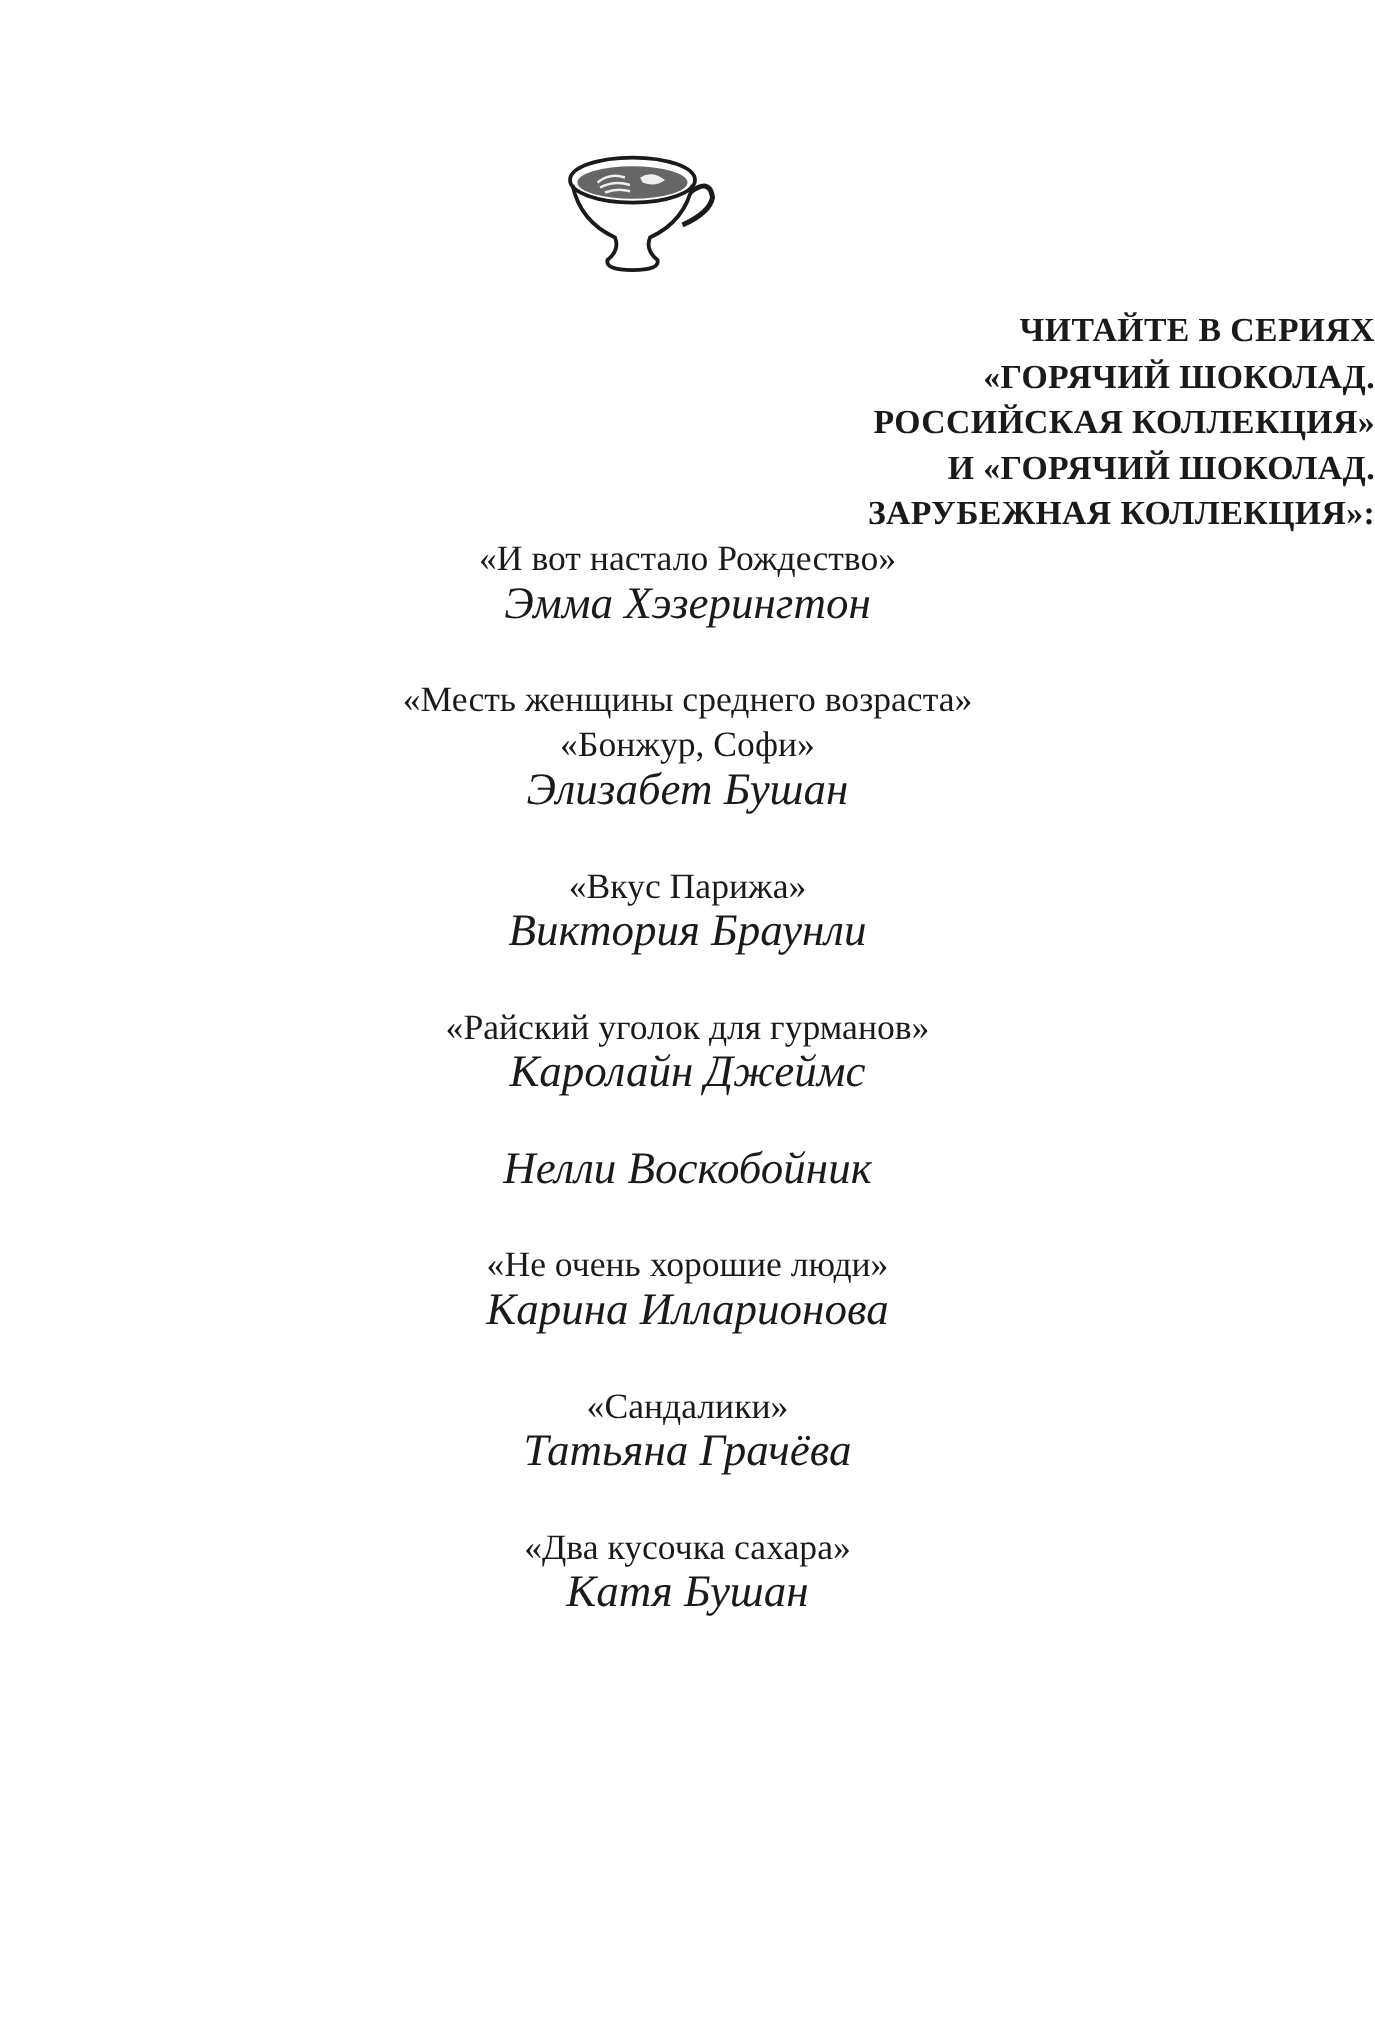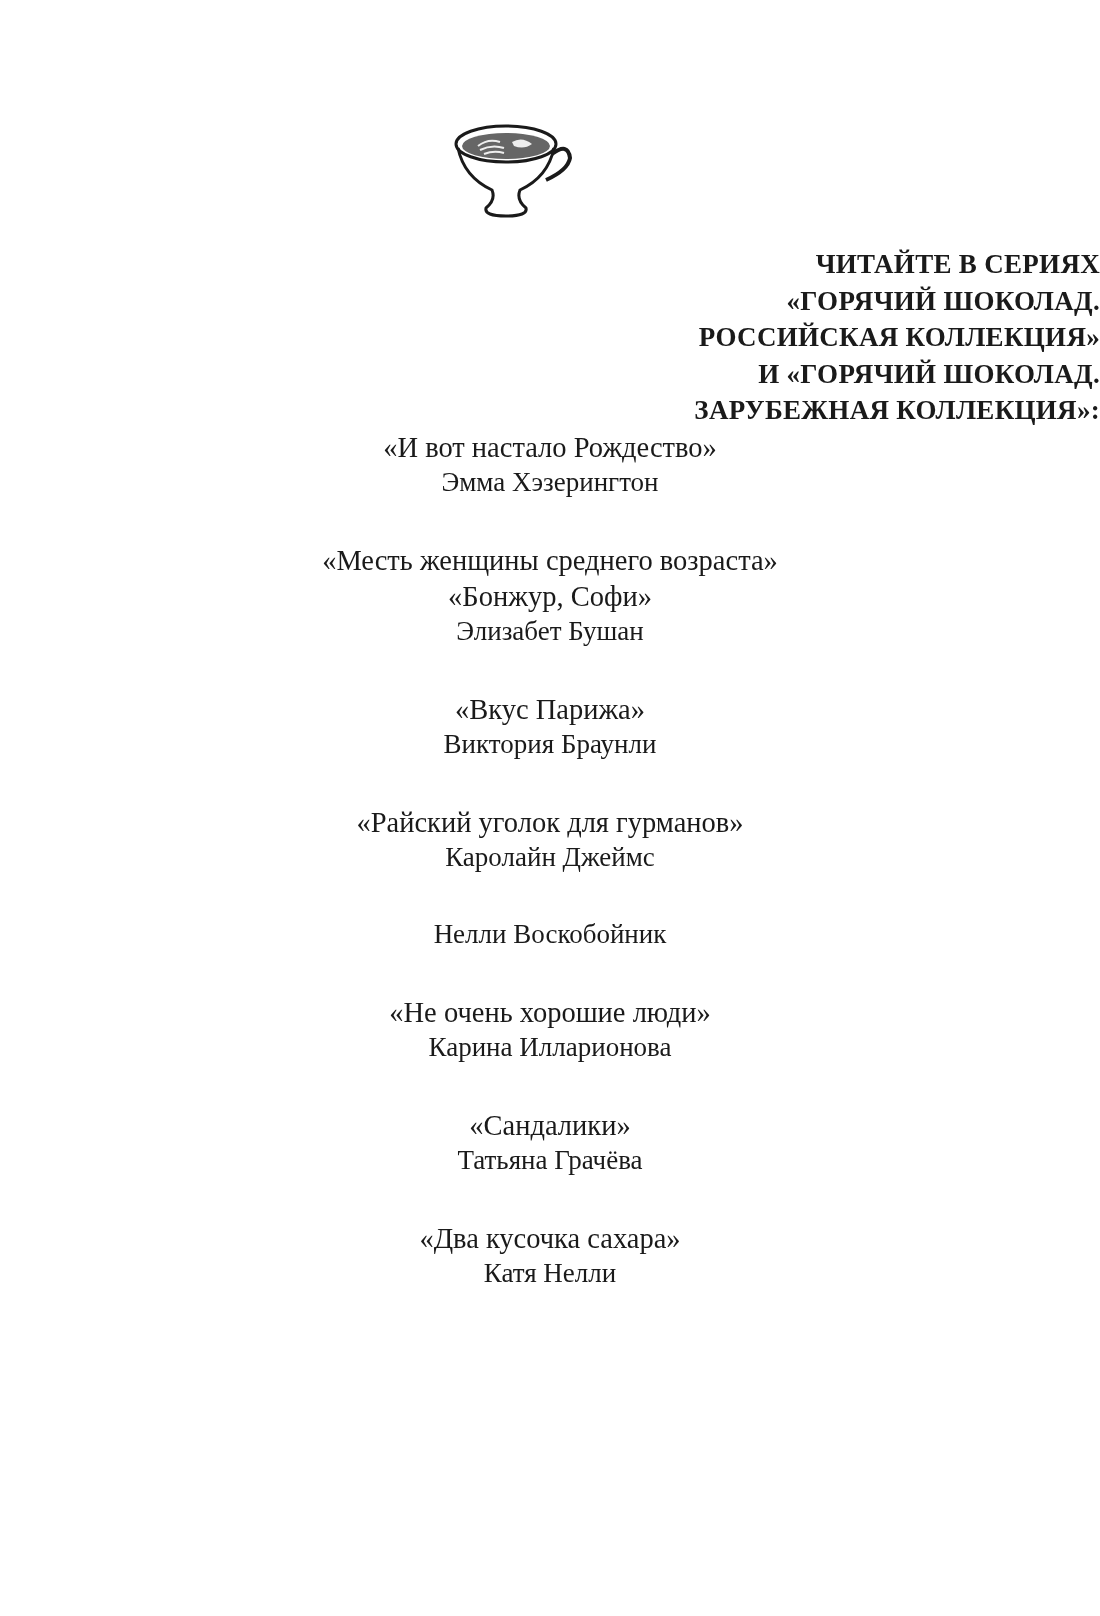--- a/index.html
+++ b/index.html
@@ -11,21 +11,21 @@
     .cup { position: absolute; left: 450px; top: 122px; width: 124px; height: 100px; }
     .header {
       position: absolute; left: 0; width: 1100px; top: 246px;
       text-align: right; font-weight: bold; font-size: 27px; line-height: 36.5px;
       letter-spacing: 0.3px;
     }
     .header div { white-space: nowrap; }
     .list { position: absolute; left: 0; width: 1100px; top: 430px; text-align: center; }
     .entry { margin-bottom: 44px; }
     .title { font-size: 28.5px; line-height: 36px; white-space: nowrap; }
-    .author { font-size: 27px; line-height: 33px; white-space: nowrap; }
+    .author { font-size: 36px; line-height: 33px; font-style: italic; white-space: nowrap; }
     .entry.bold .title { font-weight: normal; }
   </style>
 </head>
 <body>
 
 <svg class="cup" viewBox="0 0 124 100">
   <ellipse cx="56" cy="22" rx="50" ry="18" fill="none" stroke="#1a1a1a" stroke-width="3"></ellipse>
   <ellipse cx="56" cy="24" rx="44" ry="13" fill="#666"></ellipse>
   <path d="M28 24 q10 -8 22 -4 M30 28 q12 -6 24 -2 M34 32 q10 -4 20 -1" stroke="#eee" stroke-width="2" fill="none"></path>
   <path d="M62 20 q10 -6 20 2 q-8 6 -18 2" fill="#eee"></path>
@@ -65,15 +65,15 @@
   <div class="entry">
     <div class="title">«Не очень хорошие люди»</div>
     <div class="author">Карина Илларионова</div>
   </div>
   <div class="entry">
     <div class="title">«Сандалики»</div>
     <div class="author">Татьяна Грачёва</div>
   </div>
   <div class="entry bold">
     <div class="title">«Два кусочка сахара»</div>
-    <div class="author">Катя Нелли</div>
+    <div class="author">Катя Бушан</div>
   </div>
 </div>
 
 </body></html>

